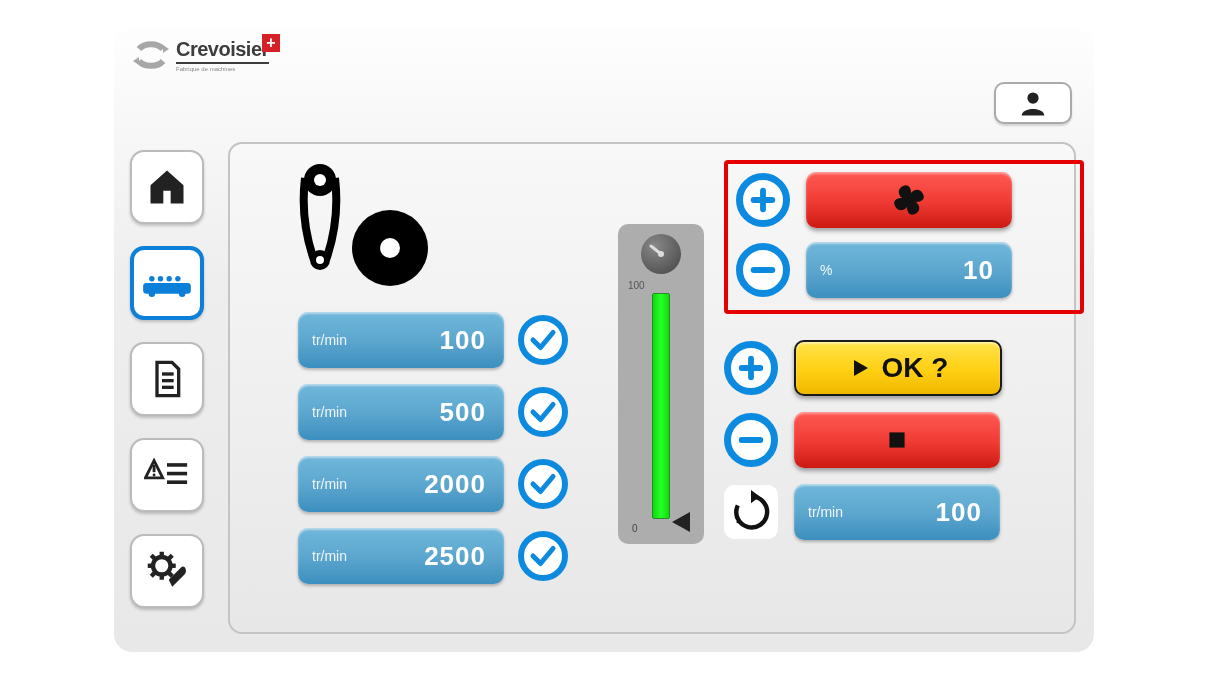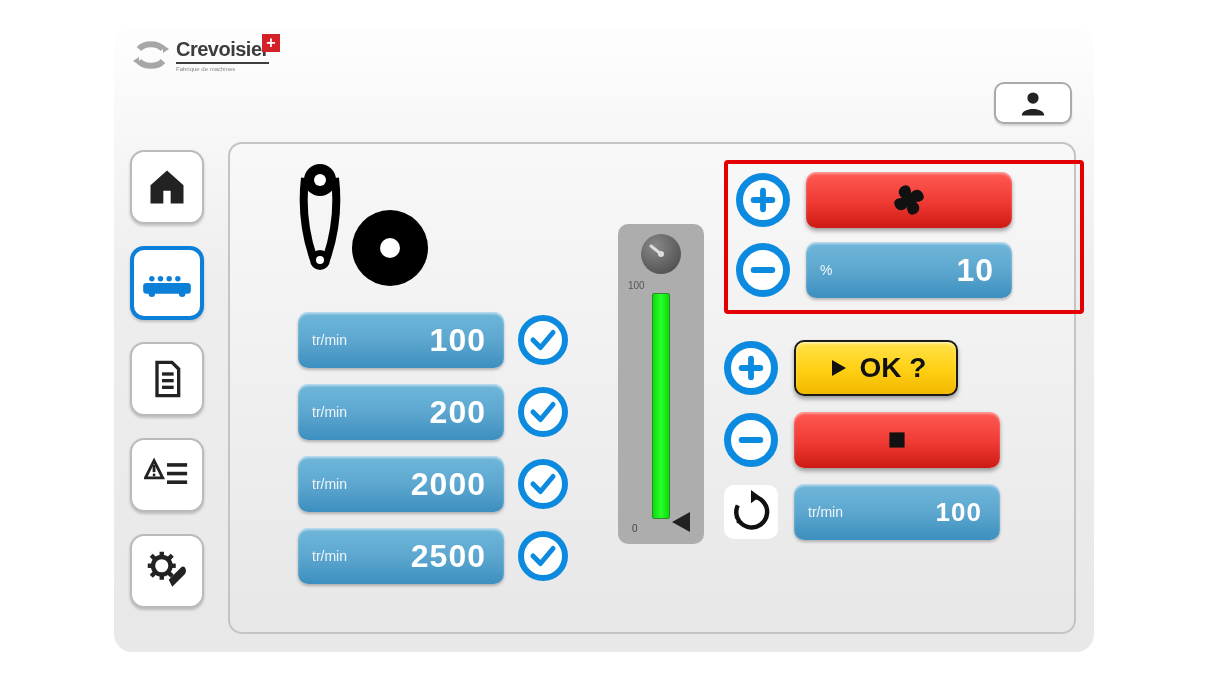--- a/index.html
+++ b/index.html
@@ -97,21 +97,21 @@
     display:flex; align-items:center; justify-content:space-between;
     padding: 0 18px 0 14px;
     color:#fff;
     font-weight:bold;
   }
   .pill-blue {
     background: linear-gradient(180deg,#6fb6da 0%, #5da7cf 50%, #3c8fbf 100%);
     box-shadow: inset 0 2px 2px rgba(255,255,255,0.5), 0 2px 3px rgba(0,0,0,0.25);
   }
   .pill-unit { font-size: 14px; font-weight: normal; opacity: 0.9; }
-  .pill-val  { font-size: 32px; letter-spacing: 1px; }
+  .pill-val  { font-size: 26px; letter-spacing: 1px; }
   .check {
     width: 50px; height: 50px;
     border: 6px solid #0c8ae0;
     border-radius: 50%;
     background:#fff;
     display:flex; align-items:center; justify-content:center;
   }
   .check svg { display:block; }
 
   
@@ -168,21 +168,21 @@
     display:flex; align-items:center; justify-content:center;
   }
   .red-btn {
     width: 206px; height: 56px;
     border-radius: 10px;
     background: linear-gradient(180deg,#ff5a53 0%, #ef3a33 55%, #cc1a13 100%);
     box-shadow: inset 0 2px 2px rgba(255,255,255,0.4), 0 3px 4px rgba(0,0,0,0.35);
     display:flex; align-items:center; justify-content:center;
   }
   .yellow-btn {
-    width: 164px; height: 56px;
+    width: 208px; height: 56px;
     border-radius: 10px;
     background: linear-gradient(180deg,#ffe24a 0%, #ffcf12 55%, #f0b800 100%);
     border: 2px solid #1a1a1a;
     box-shadow: inset 0 2px 2px rgba(255,255,255,0.5), 0 3px 4px rgba(0,0,0,0.35);
     display:flex; align-items:center; justify-content:center; gap:10px;
     color:#111; font-weight:bold; font-size:28px;
   }
   .stack2 { margin-top: 26px; display:flex; flex-direction:column; gap:16px; }
   .reload-btn {
     width: 54px; height: 54px;
@@ -302,21 +302,21 @@
         </div>
         <div class="check">
           <svg viewBox="0 0 24 24" width="30" height="30">
               <path d="M4 12 L10 18 L20 6" fill="none" stroke="#0c8ae0" stroke-width="4" stroke-linecap="round" stroke-linejoin="round"></path>
             </svg>
         </div>
       </div>
       <div class="preset-row">
         <div class="pill pill-blue">
           <span class="pill-unit">tr/min</span>
-          <span class="pill-val">200</span>
+          <span class="pill-val">500</span>
         </div>
         <div class="check">
           <svg viewBox="0 0 24 24" width="30" height="30">
               <path d="M4 12 L10 18 L20 6" fill="none" stroke="#0c8ae0" stroke-width="4" stroke-linecap="round" stroke-linejoin="round"></path>
             </svg>
         </div>
       </div>
       <div class="preset-row">
         <div class="pill pill-blue">
           <span class="pill-unit">tr/min</span>

